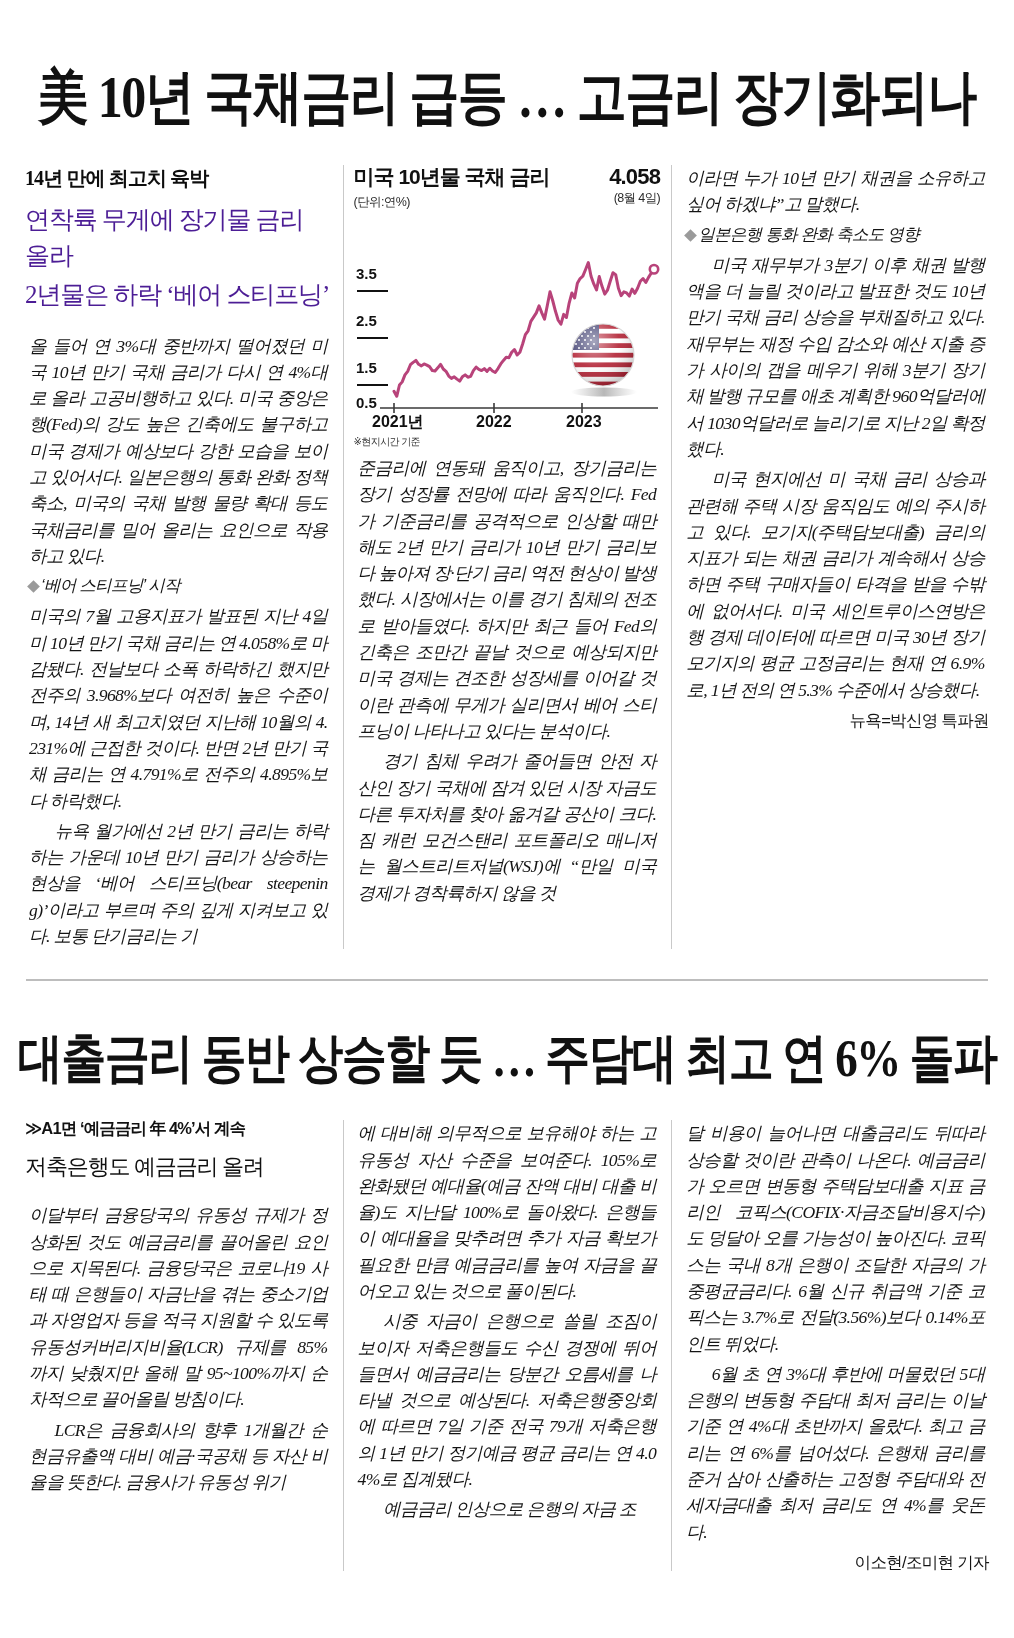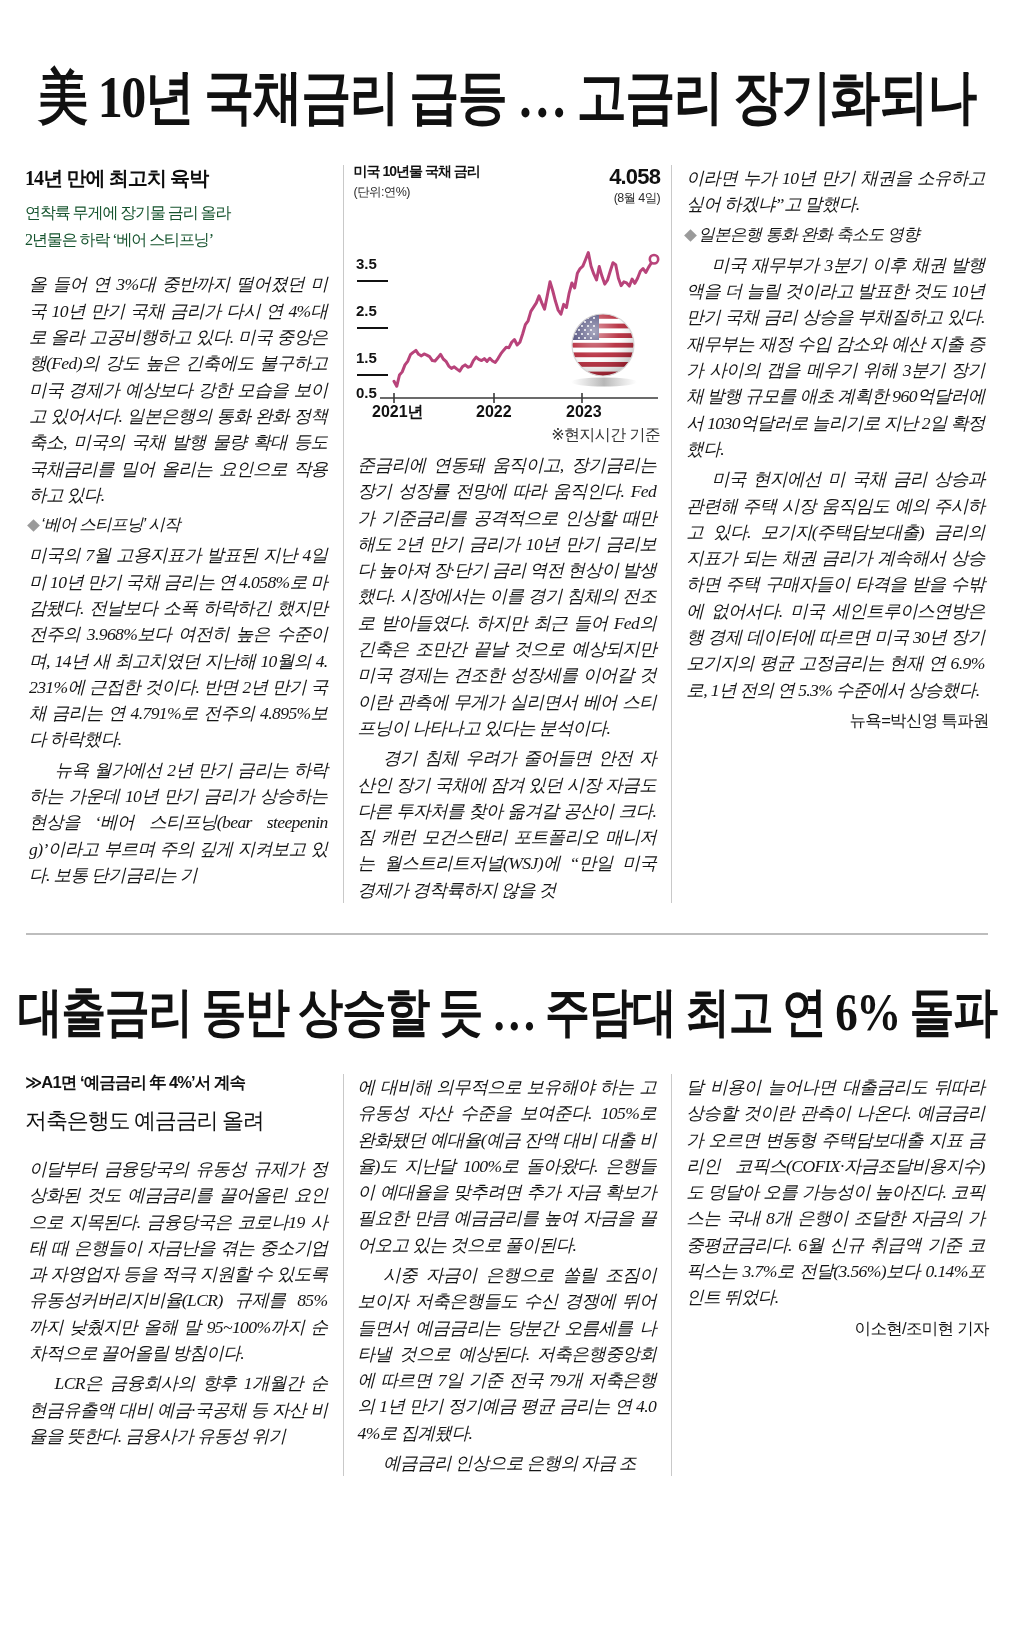--- a/index.html
+++ b/index.html
@@ -66,24 +66,24 @@
     font-family: Liberation Serif, serif;
     font-weight: 700;
     font-size: 20px;
     letter-spacing: -0.9px;
     margin: 4px 0 10px 0;
     color: #0d0d0d;
   }
   .subhead {
     font-family: "Liberation Serif", "DejaVu Serif", serif;
     font-weight: 400;
-    font-size: 16px;
+    font-size: 25px;
     line-height: 1.42;
     letter-spacing: -1.1px;
-    color: #14532d;
+    color: #4c1d95;
     margin: 0 0 4px 0;
   }
   .a1ref {
     font-family: "Liberation Sans", "DejaVu Sans", sans-serif;
     font-weight: 700;
     font-size: 16.5px;
     letter-spacing: -0.9px;
     margin: 2px 0 12px 0;
   }
   .subhead2 {
@@ -135,21 +135,21 @@
   .gap-top { margin-top: 20px; }
 
   
   .chart-box {
     margin: 2px 0 6px 0;
     position: relative;
   }
   .chart-title {
     font-family: "Liberation Sans", "DejaVu Sans", sans-serif;
     font-weight: 700;
-    font-size: 14px;
+    font-size: 21px;
     letter-spacing: -1px;
     color: #111;
   }
   .chart-unit {
     font-family: "Liberation Sans", "DejaVu Sans", sans-serif;
     font-size: 12.5px;
     letter-spacing: -0.6px;
     color: #2a2a2a;
     margin-top: 3px;
   }
@@ -170,25 +170,24 @@
   .chart-date {
     font-family: "Liberation Sans", "DejaVu Sans", sans-serif;
     font-size: 12.5px;
     letter-spacing: -0.6px;
     color: #2a2a2a;
     margin-top: 2px;
   }
   .chart-svg-wrap { margin-top: 4px; }
   .chart-note {
     font-family: "Liberation Sans", "DejaVu Sans", sans-serif;
-    font-size: 16px;
+    font-size: 10px;
     letter-spacing: -0.6px;
     color: #333;
     margin-top: 1px;
-    text-align: right;
   }
   text.axlabel {
     font-family: "Liberation Sans", "DejaVu Sans", sans-serif;
     font-size: 16px;
     font-weight: 700;
     fill: #111;
   }
   text.ylabel {
     font-family: "Liberation Sans", "DejaVu Sans", sans-serif;
     font-size: 15px;
@@ -365,19 +364,20 @@
         <div class="body-text">
           <p>에 대비해 의무적으로 보유해야 하는 고유동성 자산 수준을 보여준다. 105%로 완화됐던 예대율(예금 잔액 대비 대출 비율)도 지난달 100%로 돌아왔다. 은행들이 예대율을 맞추려면 추가 자금 확보가 필요한 만큼 예금금리를 높여 자금을 끌어오고 있는 것으로 풀이된다.</p>
           <p class="indent">시중 자금이 은행으로 쏠릴 조짐이 보이자 저축은행들도 수신 경쟁에 뛰어들면서 예금금리는 당분간 오름세를 나타낼 것으로 예상된다. 저축은행중앙회에 따르면 7일 기준 전국 79개 저축은행의 1년 만기 정기예금 평균 금리는 연 4.04%로 집계됐다.</p>
           <p class="indent">예금금리 인상으로 은행의 자금 조</p>
         </div>
       </div>
 
       <div class="col">
         <div class="body-text">
           <p>달 비용이 늘어나면 대출금리도 뒤따라 상승할 것이란 관측이 나온다. 예금금리가 오르면 변동형 주택담보대출 지표 금리인 코픽스(COFIX·자금조달비용지수)도 덩달아 오를 가능성이 높아진다. 코픽스는 국내 8개 은행이 조달한 자금의 가중평균금리다. 6월 신규 취급액 기준 코픽스는 3.7%로 전달(3.56%)보다 0.14%포인트 뛰었다.</p>
+          <p class="indent">6월 초 연 3%대 후반에 머물렀던 5대 은행의 변동형 주담대 최저 금리는 이날 기준 연 4%대 초반까지 올랐다. 최고 금리는 연 6%를 넘어섰다. 은행채 금리를 준거 삼아 산출하는 고정형 주담대와 전세자금대출 최저 금리도 연 4%를 웃돈다.</p>
           <div class="byline">이소현/조미현 기자</div>
         </div>
       </div>
 
     </div>
   </div>
 </div>
 
 </body></html>

